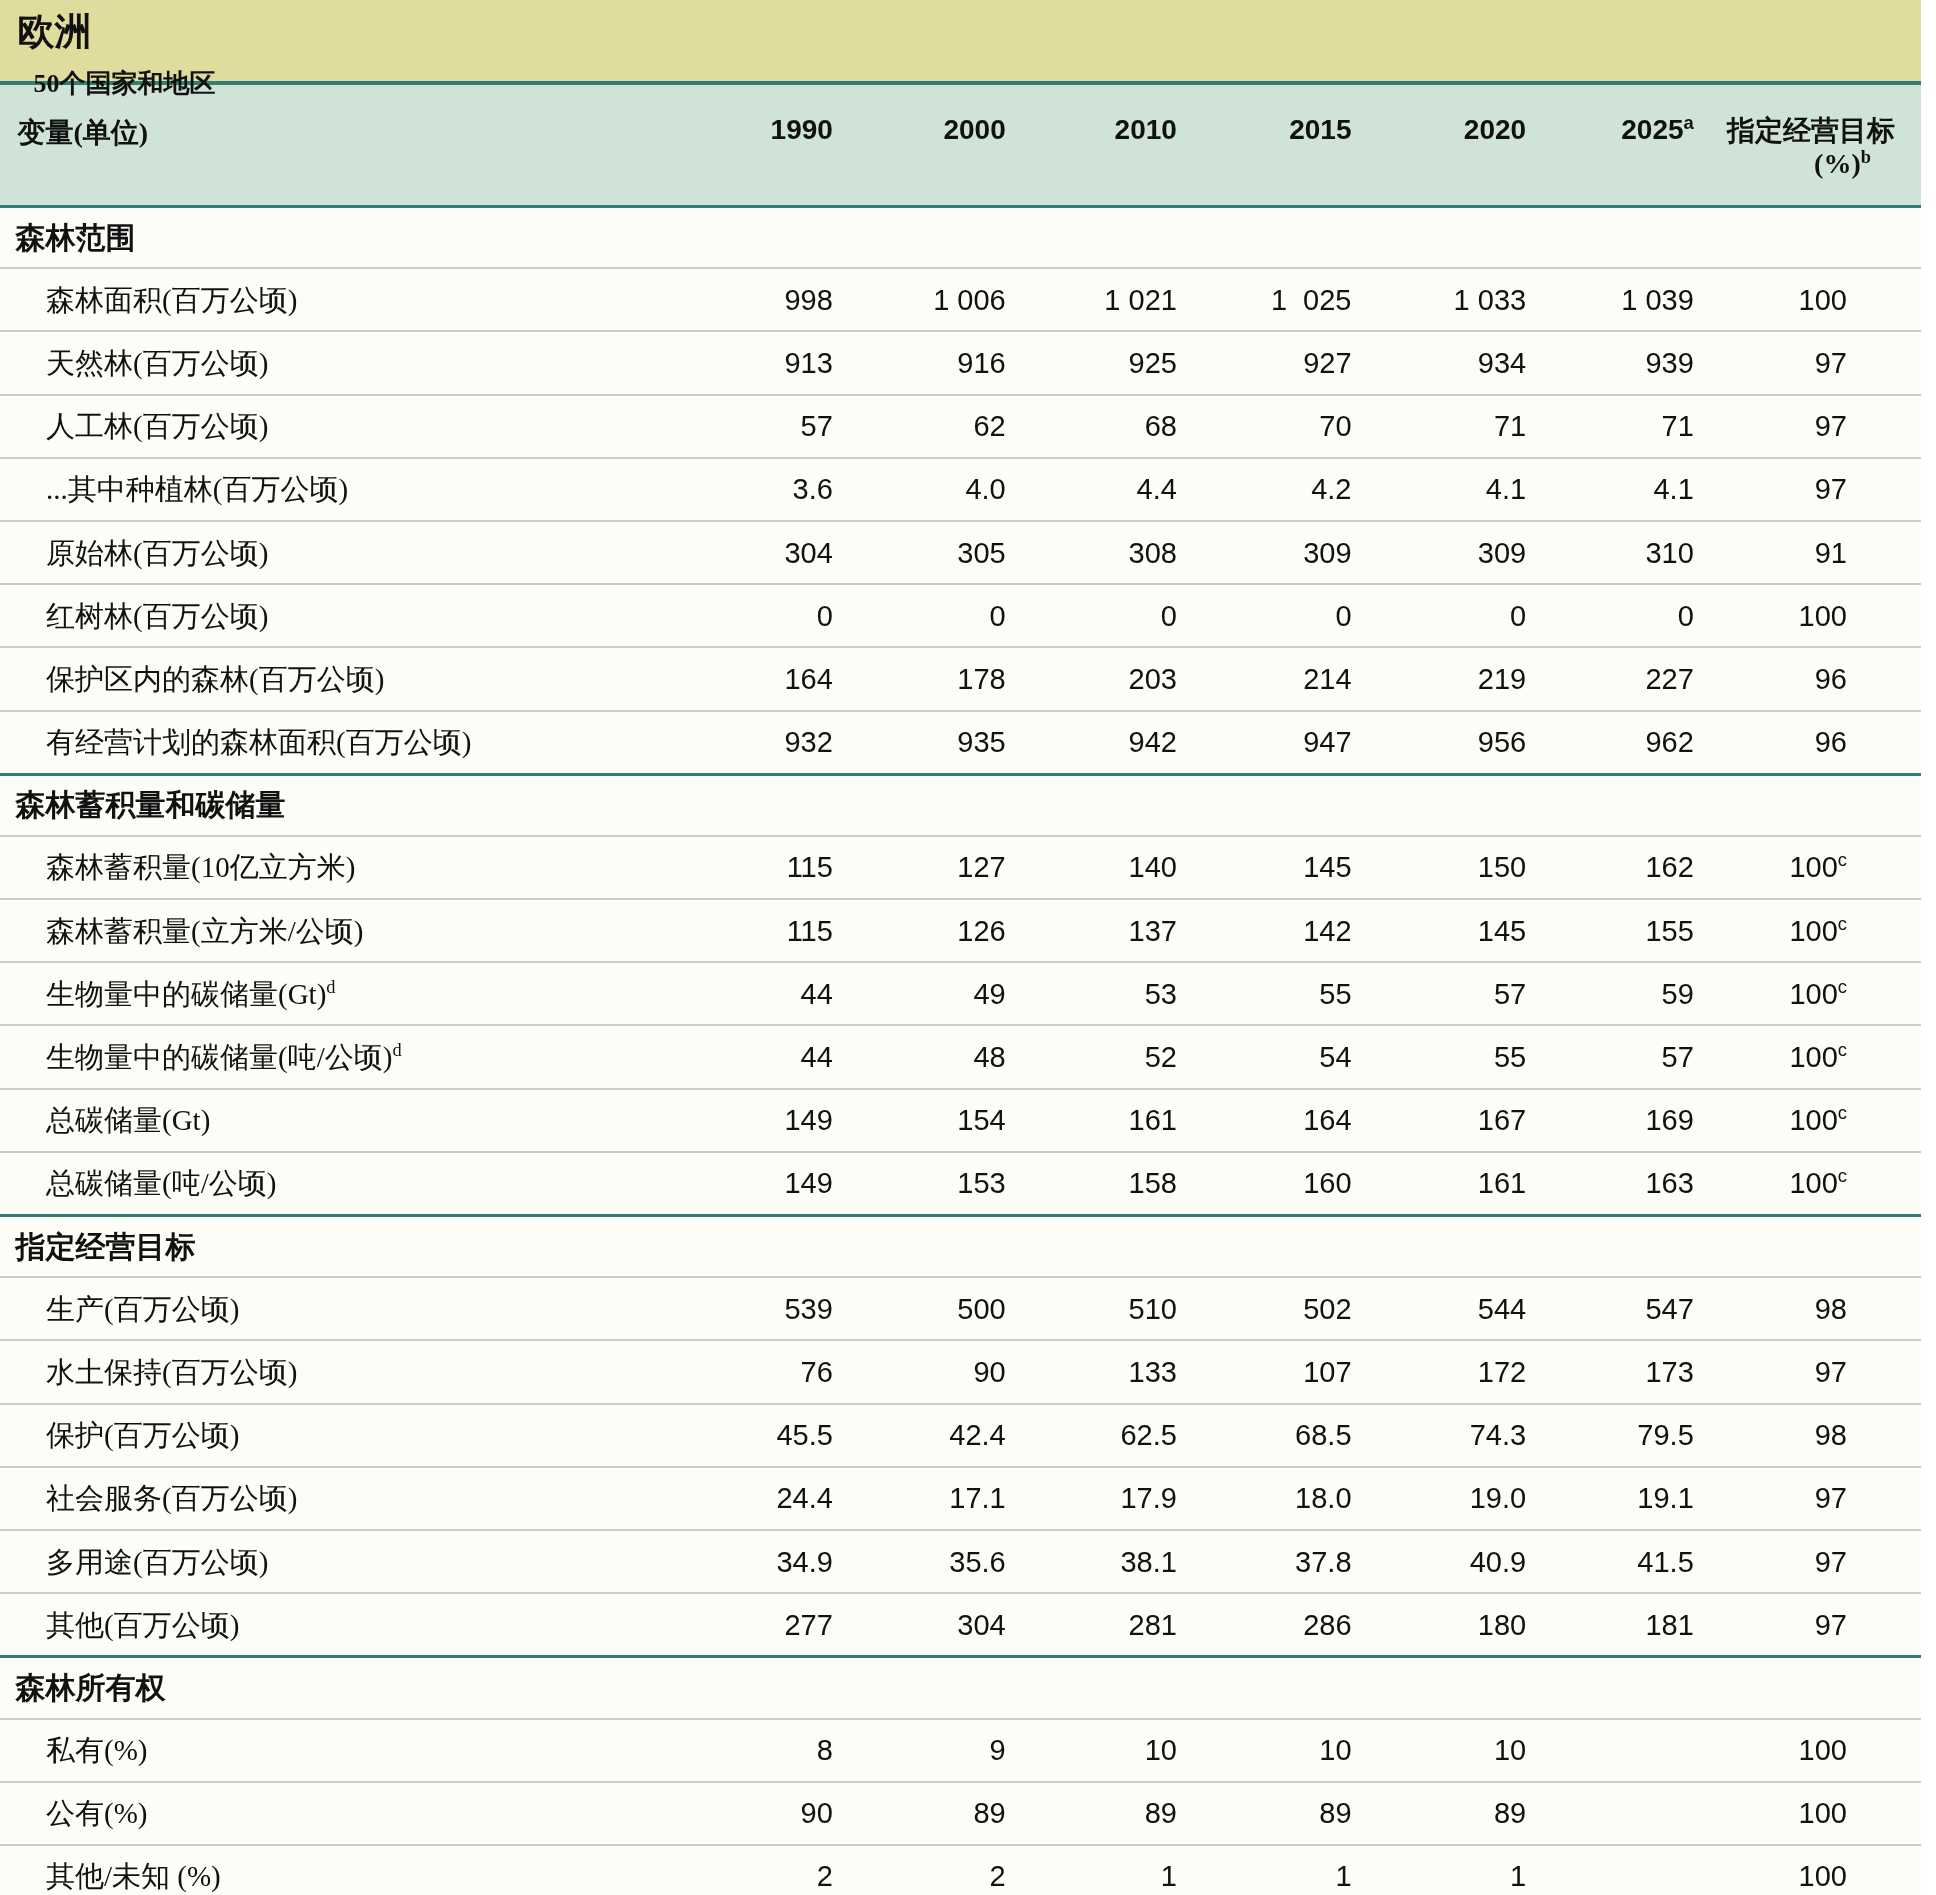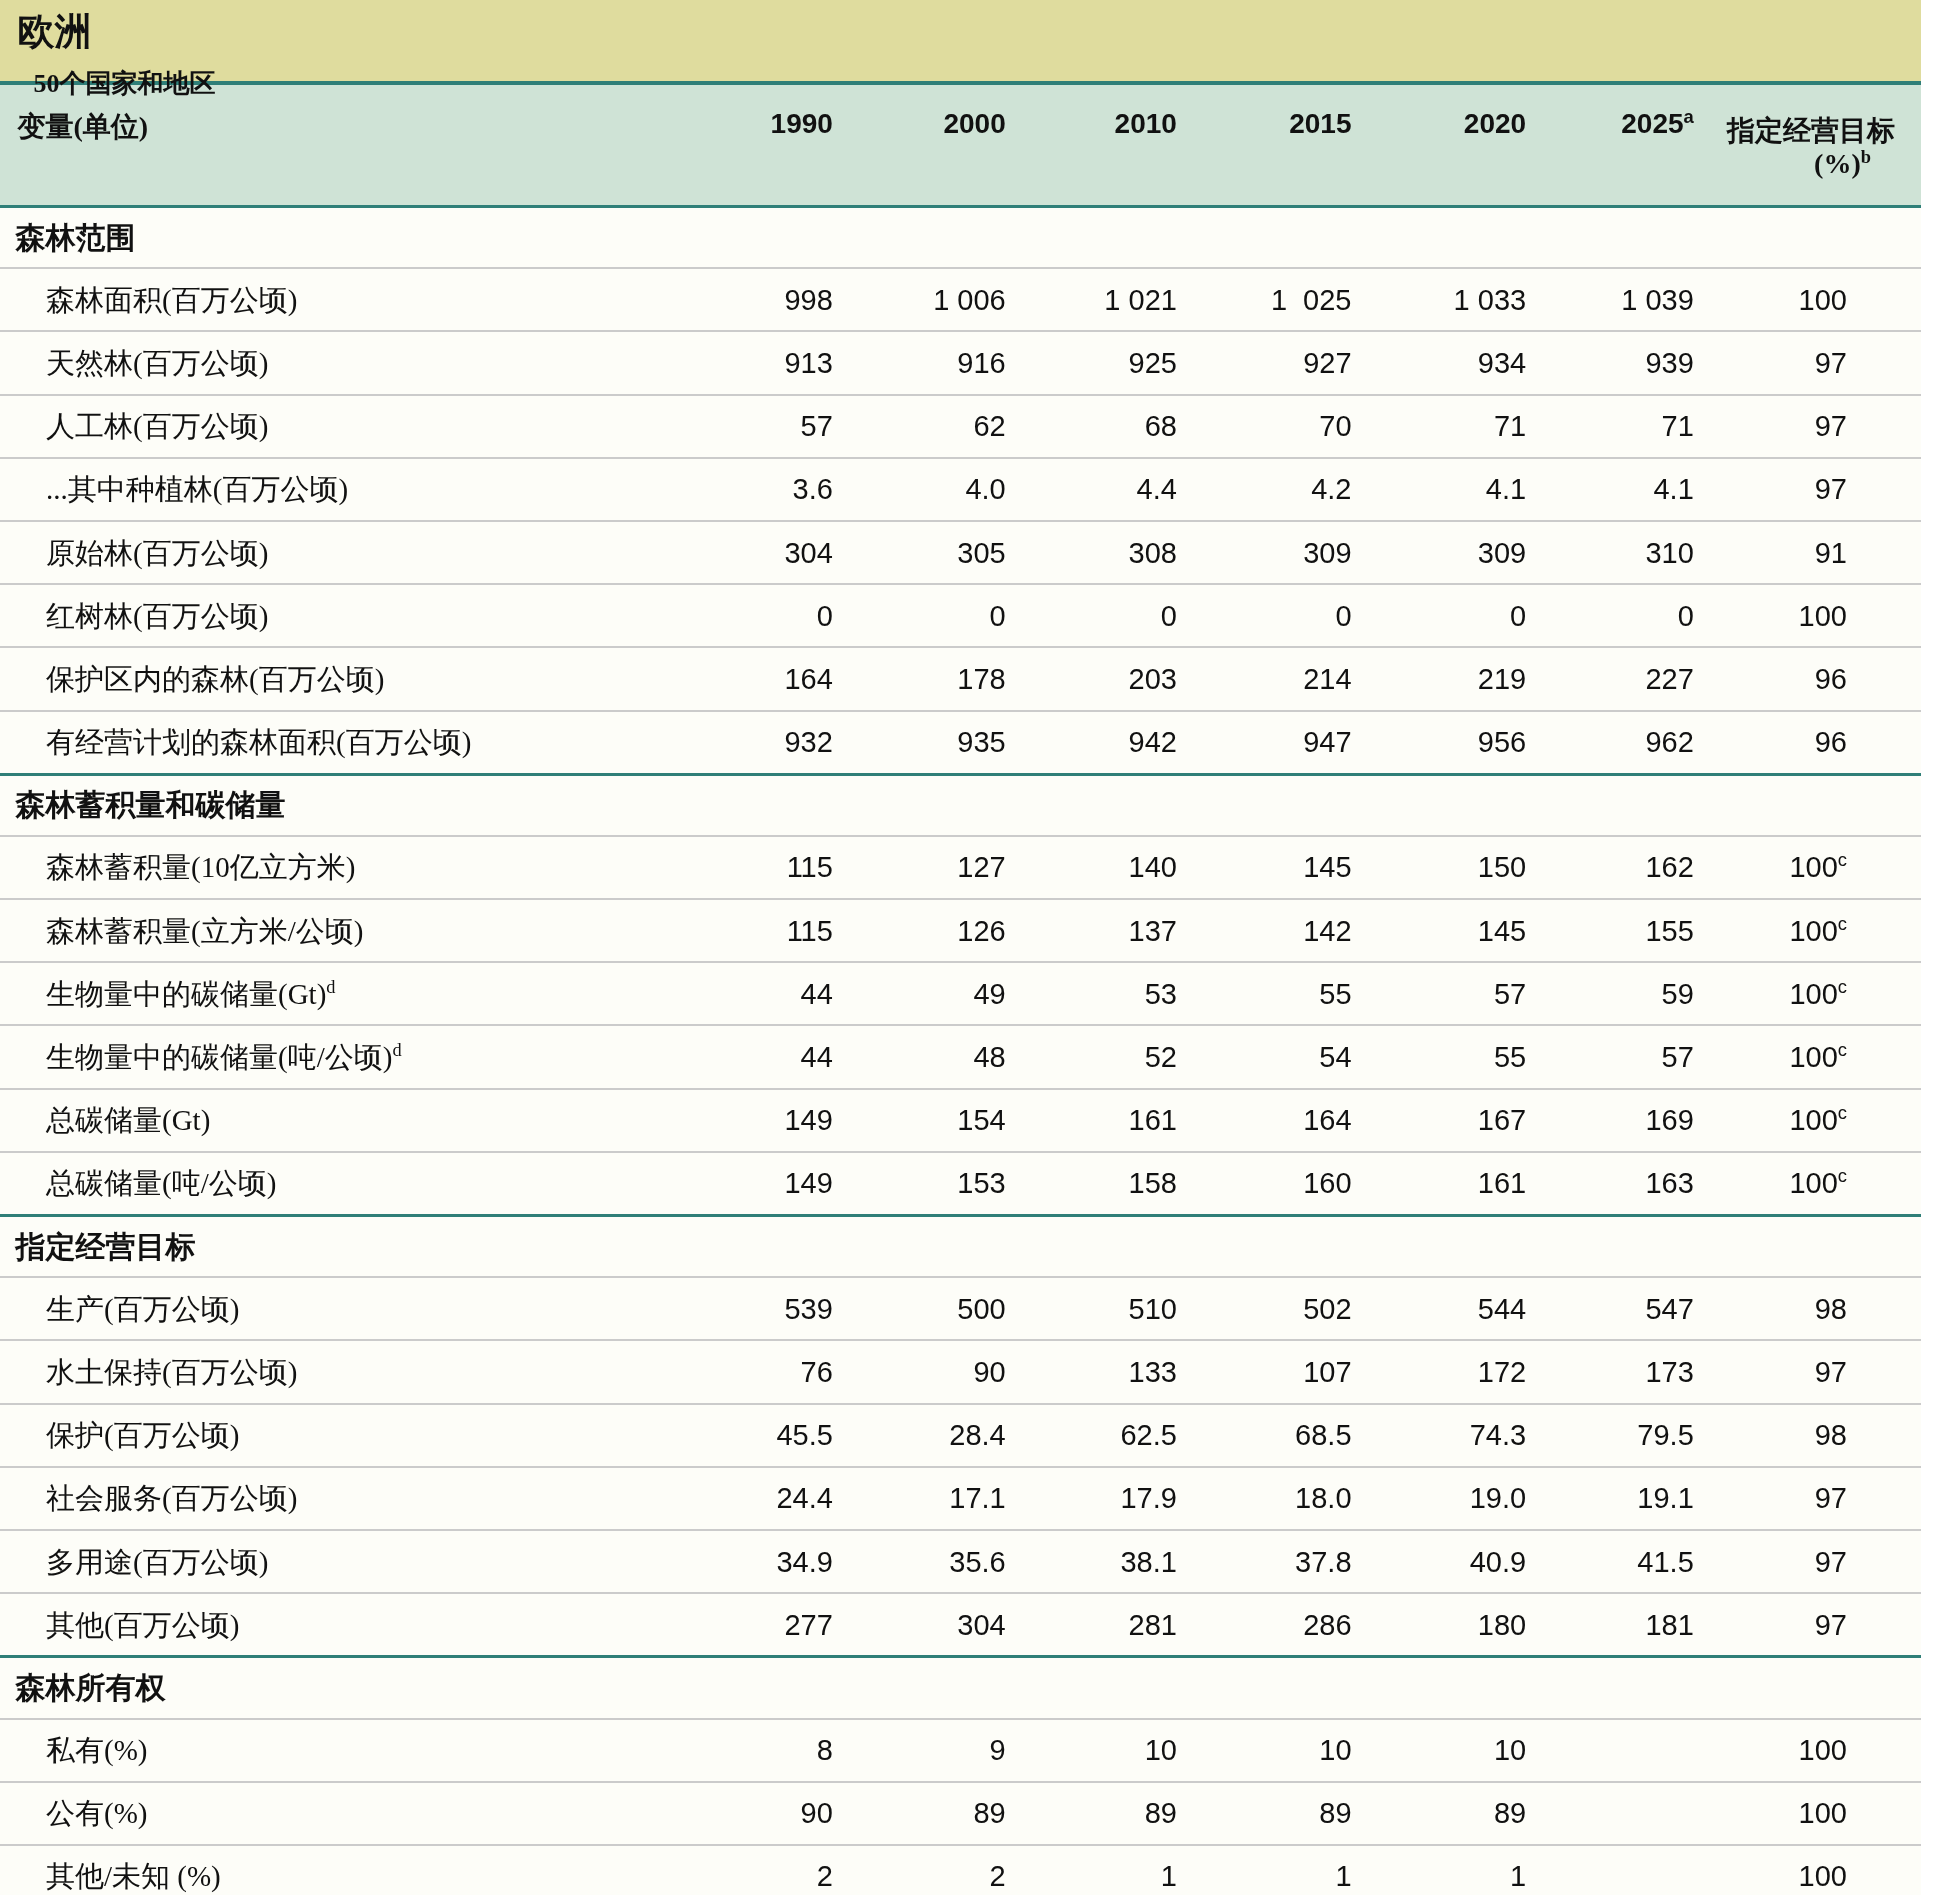--- a/index.html
+++ b/index.html
@@ -41,21 +41,21 @@
     width: 100%;
     border-collapse: collapse;
     table-layout: fixed;
     border-bottom: 5.8px solid #2f7f78;
   }
   thead th {
     background: #cfe3d6;
     font-weight: bold;
     font-size: 28px;
     vertical-align: top;
-    padding-top: 23px;
+    padding-top: 29px;
     padding-bottom: 25px;
     border-bottom: 3.9px solid #2f7f78;
     font-family: "Liberation Sans", "DejaVu Sans", sans-serif;
   }
   th.var-th {
     text-align: left;
     padding-left: 17.5px;
     font-family: "Liberation Serif", "DejaVu Serif", serif;
   }
   th.year-th { text-align: right; padding-right: 1.9px; }
@@ -296,21 +296,21 @@
           <td class="num-cell">90</td>
           <td class="num-cell">133</td>
           <td class="num-cell">107</td>
           <td class="num-cell">172</td>
           <td class="num-cell">173</td>
           <td class="num-cell avail-cell"><span>97</span></td>
         </tr>
         <tr class="data-row">
           <td class="label-cell"><span>保护(百万公顷)</span></td>
           <td class="num-cell">45.5</td>
-          <td class="num-cell">28.4</td>
+          <td class="num-cell">42.4</td>
           <td class="num-cell">62.5</td>
           <td class="num-cell">68.5</td>
           <td class="num-cell">74.3</td>
           <td class="num-cell">79.5</td>
           <td class="num-cell avail-cell"><span>98</span></td>
         </tr>
         <tr class="data-row">
           <td class="label-cell"><span>社会服务(百万公顷)</span></td>
           <td class="num-cell">24.4</td>
           <td class="num-cell">17.1</td>

